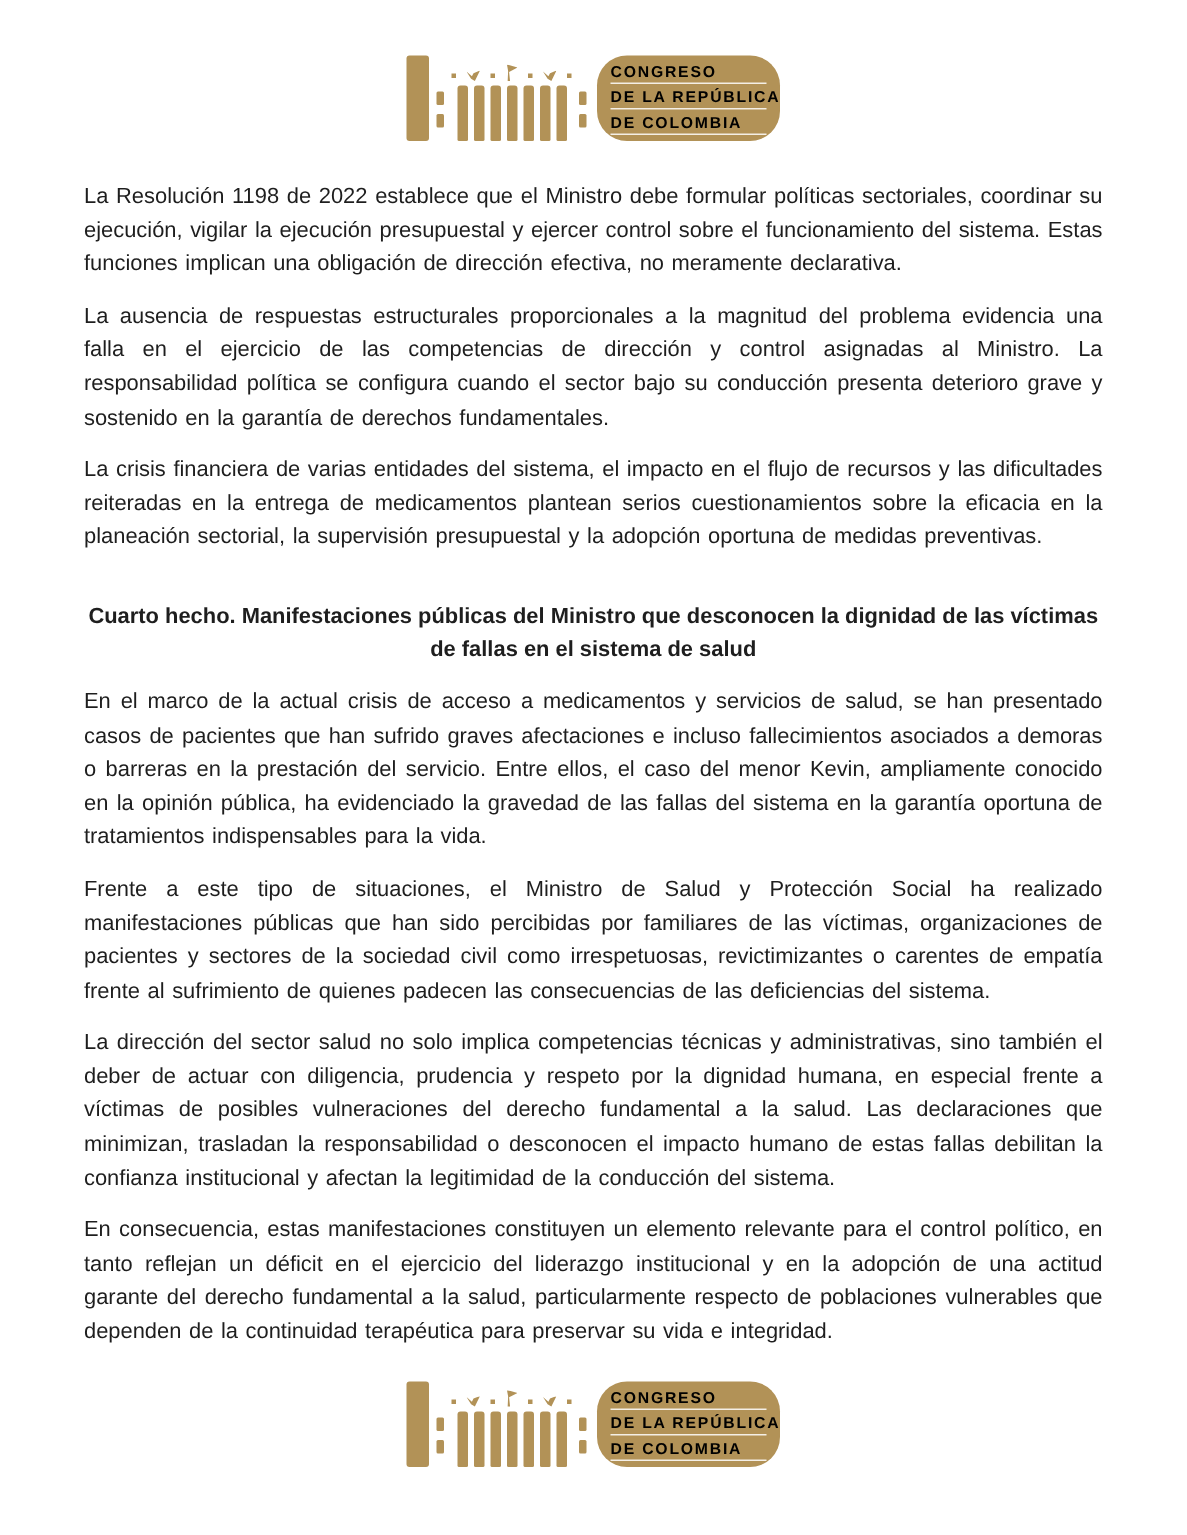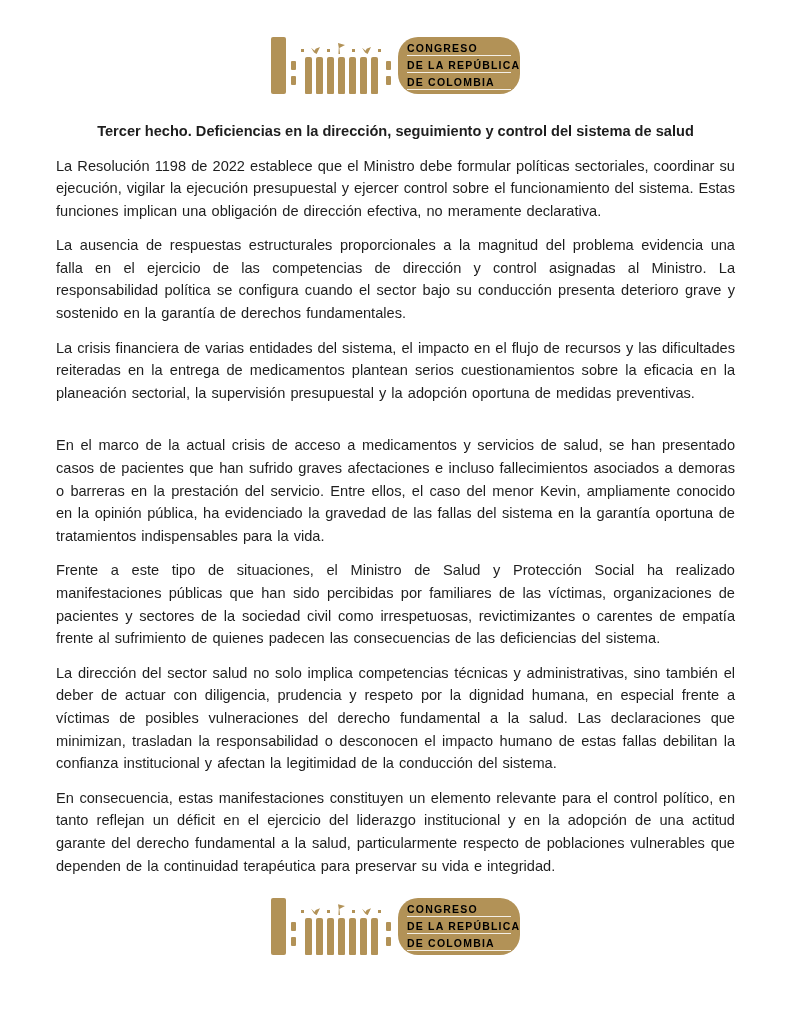--- a/index.html
+++ b/index.html
@@ -154,27 +154,27 @@
     <div class="wordmark">
       <span>CONGRESO</span>
       <span>DE LA REPÚBLICA</span>
       <span>DE COLOMBIA</span>
     </div>
   </header>
 
   <main class="content">
 
     <section class="section-1">
-      <h2 class="heading">Tercer hecho. Deficiencias en la dirección, seguimiento y control del sistema de salud</h2>
       <p>La Resolución 1198 de 2022 establece que el Ministro debe formular políticas sectoriales, coordinar su ejecución, vigilar la ejecución presupuestal y ejercer control sobre el funcionamiento del sistema. Estas funciones implican una obligación de dirección efectiva, no meramente declarativa.</p>
       <p>La ausencia de respuestas estructurales proporcionales a la magnitud del problema evidencia una falla en el ejercicio de las competencias de dirección y control asignadas al Ministro. La responsabilidad política se configura cuando el sector bajo su conducción presenta deterioro grave y sostenido en la garantía de derechos fundamentales.</p>
       <p>La crisis financiera de varias entidades del sistema, el impacto en el flujo de recursos y las dificultades reiteradas en la entrega de medicamentos plantean serios cuestionamientos sobre la eficacia en la planeación sectorial, la supervisión presupuestal y la adopción oportuna de medidas preventivas.</p>
     </section>
 
     <section class="section-2">
+      <h2 class="heading">Cuarto hecho. Manifestaciones públicas del Ministro que desconocen la dignidad de las víctimas de fallas en el sistema de salud</h2>
       <p>En el marco de la actual crisis de acceso a medicamentos y servicios de salud, se han presentado casos de pacientes que han sufrido graves afectaciones e incluso fallecimientos asociados a demoras o barreras en la prestación del servicio. Entre ellos, el caso del menor Kevin, ampliamente conocido en la opinión pública, ha evidenciado la gravedad de las fallas del sistema en la garantía oportuna de tratamientos indispensables para la vida.</p>
       <p>Frente a este tipo de situaciones, el Ministro de Salud y Protección Social ha realizado manifestaciones públicas que han sido percibidas por familiares de las víctimas, organizaciones de pacientes y sectores de la sociedad civil como irrespetuosas, revictimizantes o carentes de empatía frente al sufrimiento de quienes padecen las consecuencias de las deficiencias del sistema.</p>
       <p>La dirección del sector salud no solo implica competencias técnicas y administrativas, sino también el deber de actuar con diligencia, prudencia y respeto por la dignidad humana, en especial frente a víctimas de posibles vulneraciones del derecho fundamental a la salud. Las declaraciones que minimizan, trasladan la responsabilidad o desconocen el impacto humano de estas fallas debilitan la confianza institucional y afectan la legitimidad de la conducción del sistema.</p>
       <p>En consecuencia, estas manifestaciones constituyen un elemento relevante para el control político, en tanto reflejan un déficit en el ejercicio del liderazgo institucional y en la adopción de una actitud garante del derecho fundamental a la salud, particularmente respecto de poblaciones vulnerables que dependen de la continuidad terapéutica para preservar su vida e integridad.</p>
     </section>
 
   </main>
 
   <footer class="logo">
     <div class="logo-mark">

